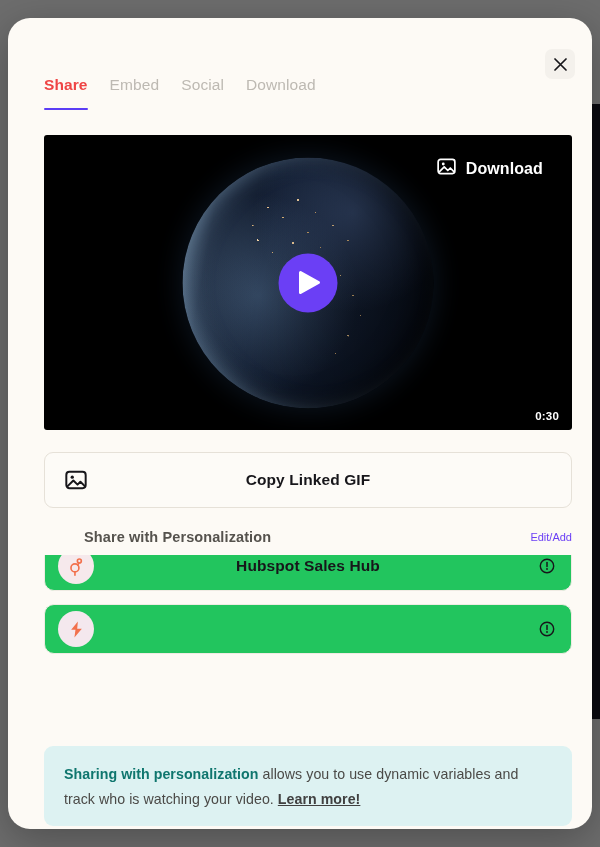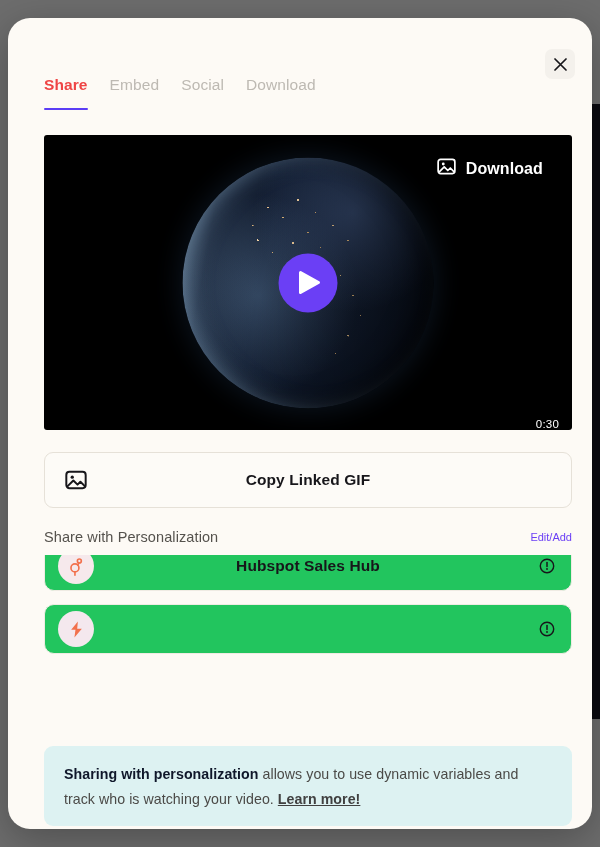--- a/index.html
+++ b/index.html
@@ -194,24 +194,24 @@
   .customize-btn span {
     font-size: 16px;
     font-weight: 700;
     color: #ffffff;
     letter-spacing: .1px;
   }
 
   .video-duration {
     position: absolute;
     right: 13px;
-    bottom: 0;
+    bottom: 8px;
     font-size: 11.5px;
     color: #ffffff;
-    font-weight: 400;
+    font-weight: 700;
     letter-spacing: .2px;
   }
 
   
   .copy-row {
     position: absolute;
     left: 36px;
     top: 434px;
     width: 528px;
     display: flex;
@@ -252,22 +252,23 @@
     left: 36px;
     top: 511px;
     width: 528px;
     display: flex;
     align-items: center;
     justify-content: space-between;
   }
   .pers-title {
     font-size: 14.5px;
     color: #55524d;
-    font-weight: 400;
+    font-weight: 700;
     letter-spacing: .1px;
+    margin-left: 40px;
   }
   .pers-editadd {
     font-size: 11px;
     color: #6b3ff5;
     font-weight: 400;
     cursor: pointer;
     text-decoration: none;
   }
 
   
@@ -333,21 +334,21 @@
     background: #ddf2f2;
     border-radius: 9px;
     padding: 16px 20px;
   }
   .banner-text {
     font-size: 14.2px;
     line-height: 25px;
     color: #4b4a47;
     letter-spacing: .05px;
   }
-  .banner-text b { font-weight: 700; color: #0f172a; }
+  .banner-text b { font-weight: 700; color: #0f766e; }
   .banner-link {
     color: #404040;
     font-weight: 700;
     text-decoration: underline;
     cursor: pointer;
   }
 </style>
 </head>
 <body>
 

